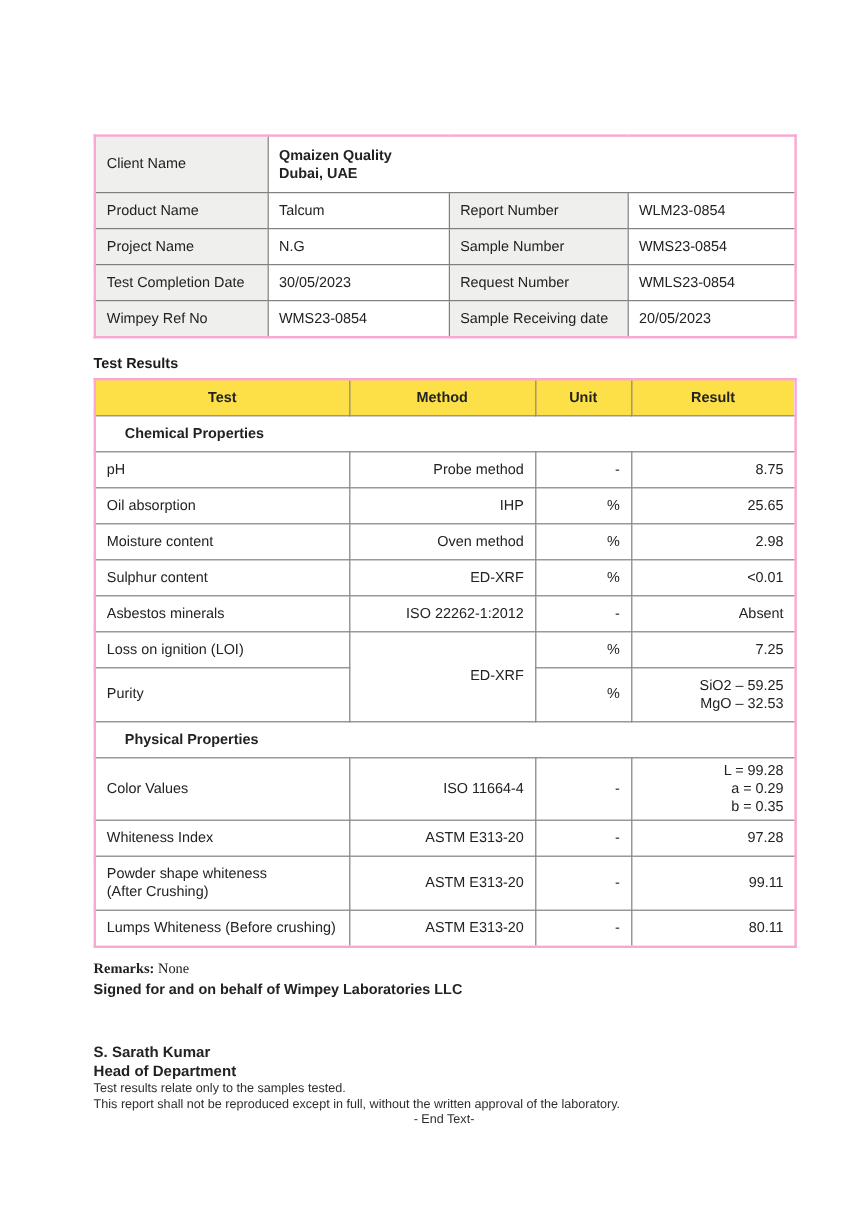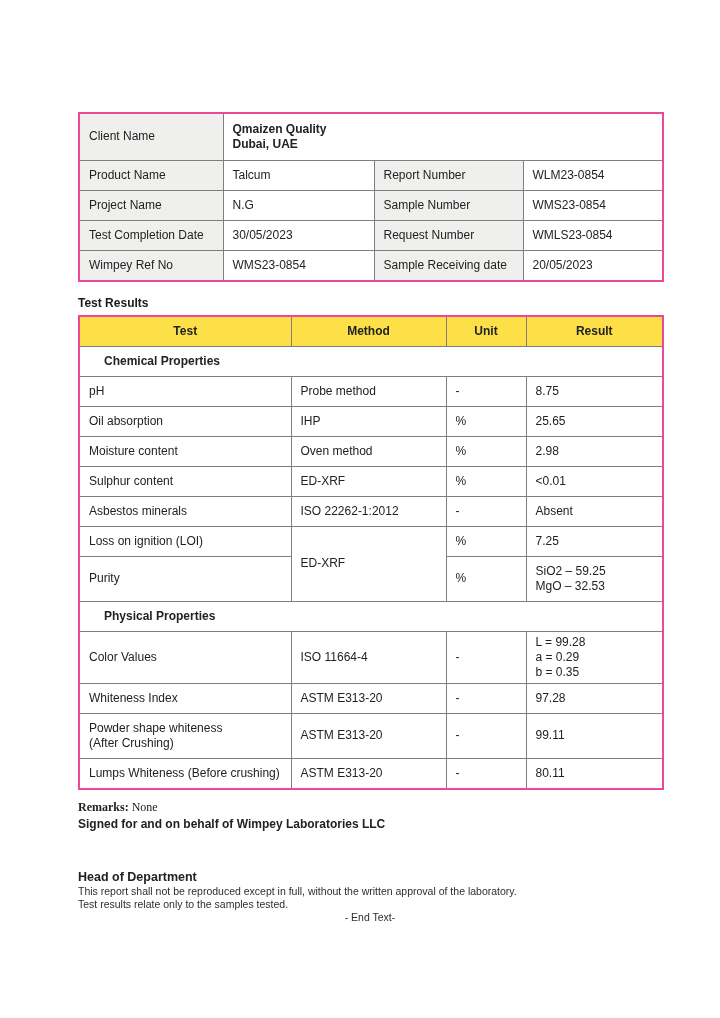--- a/index.html
+++ b/index.html
@@ -26,21 +26,21 @@
     color: #1a1a1a;
     margin-bottom: 18px;
   }
   table {
     border-collapse: collapse;
     table-layout: fixed;
     width: 584px;
     font-size: 12px;
     color: #222222;
   }
-  table.bordered { border: 2px solid #ec4899; }
+  table.bordered { border: 2px solid #f9a8d4; }
   td, th {
     border: 1px solid #7f7f7f;
     padding: 7px 9px;
     vertical-align: middle;
     line-height: 15px;
     overflow: hidden;
   }
   
   .info-table td.lbl { background: #efefee; }
   .info-table td { height: 30px; }
@@ -55,21 +55,21 @@
   }
   
   .results-table th {
     background: #fde047;
     text-align: center;
     font-weight: bold;
     height: 28px;
   }
   .results-table td { height: 30px; }
   .results-table td.test { text-align: left; }
-  .results-table td.ctr { text-align: left; }
+  .results-table td.ctr { text-align: right; }
   .results-table td.section {
     font-weight: bold;
     height: 29px;
     padding-left: 24px;
   }
   .results-table tr.tall td { height: 44px; }
   .results-table tr.tall3 td { height: 50px; padding-top: 3px; padding-bottom: 3px; }
   .line { display: block; line-height: 15px; }
   
   .footer { margin-top: 9px; font-size: 12px; }
@@ -229,20 +229,21 @@
     </table>
 
   <div class="footer">
     <div class="remarks-line">
       <span class="bold">Remarks:</span>
       <span>None</span>
     </div>
     <div class="signed-line">Signed for and on behalf of Wimpey Laboratories LLC</div>
 
     <div class="signatory">
+      <div class="signatory-name">S. Sarath Kumar</div>
       <div class="signatory-title">Head of Department</div>
+      <div class="notes">Test results relate only to the samples tested.</div>
       <div class="notes">This report shall not be reproduced except in full, without the written approval of the laboratory.</div>
-      <div class="notes">Test results relate only to the samples tested.</div>
       <div class="end-text">- End Text-</div>
     </div>
   </div>
 
 </div>
 
 </body></html>

